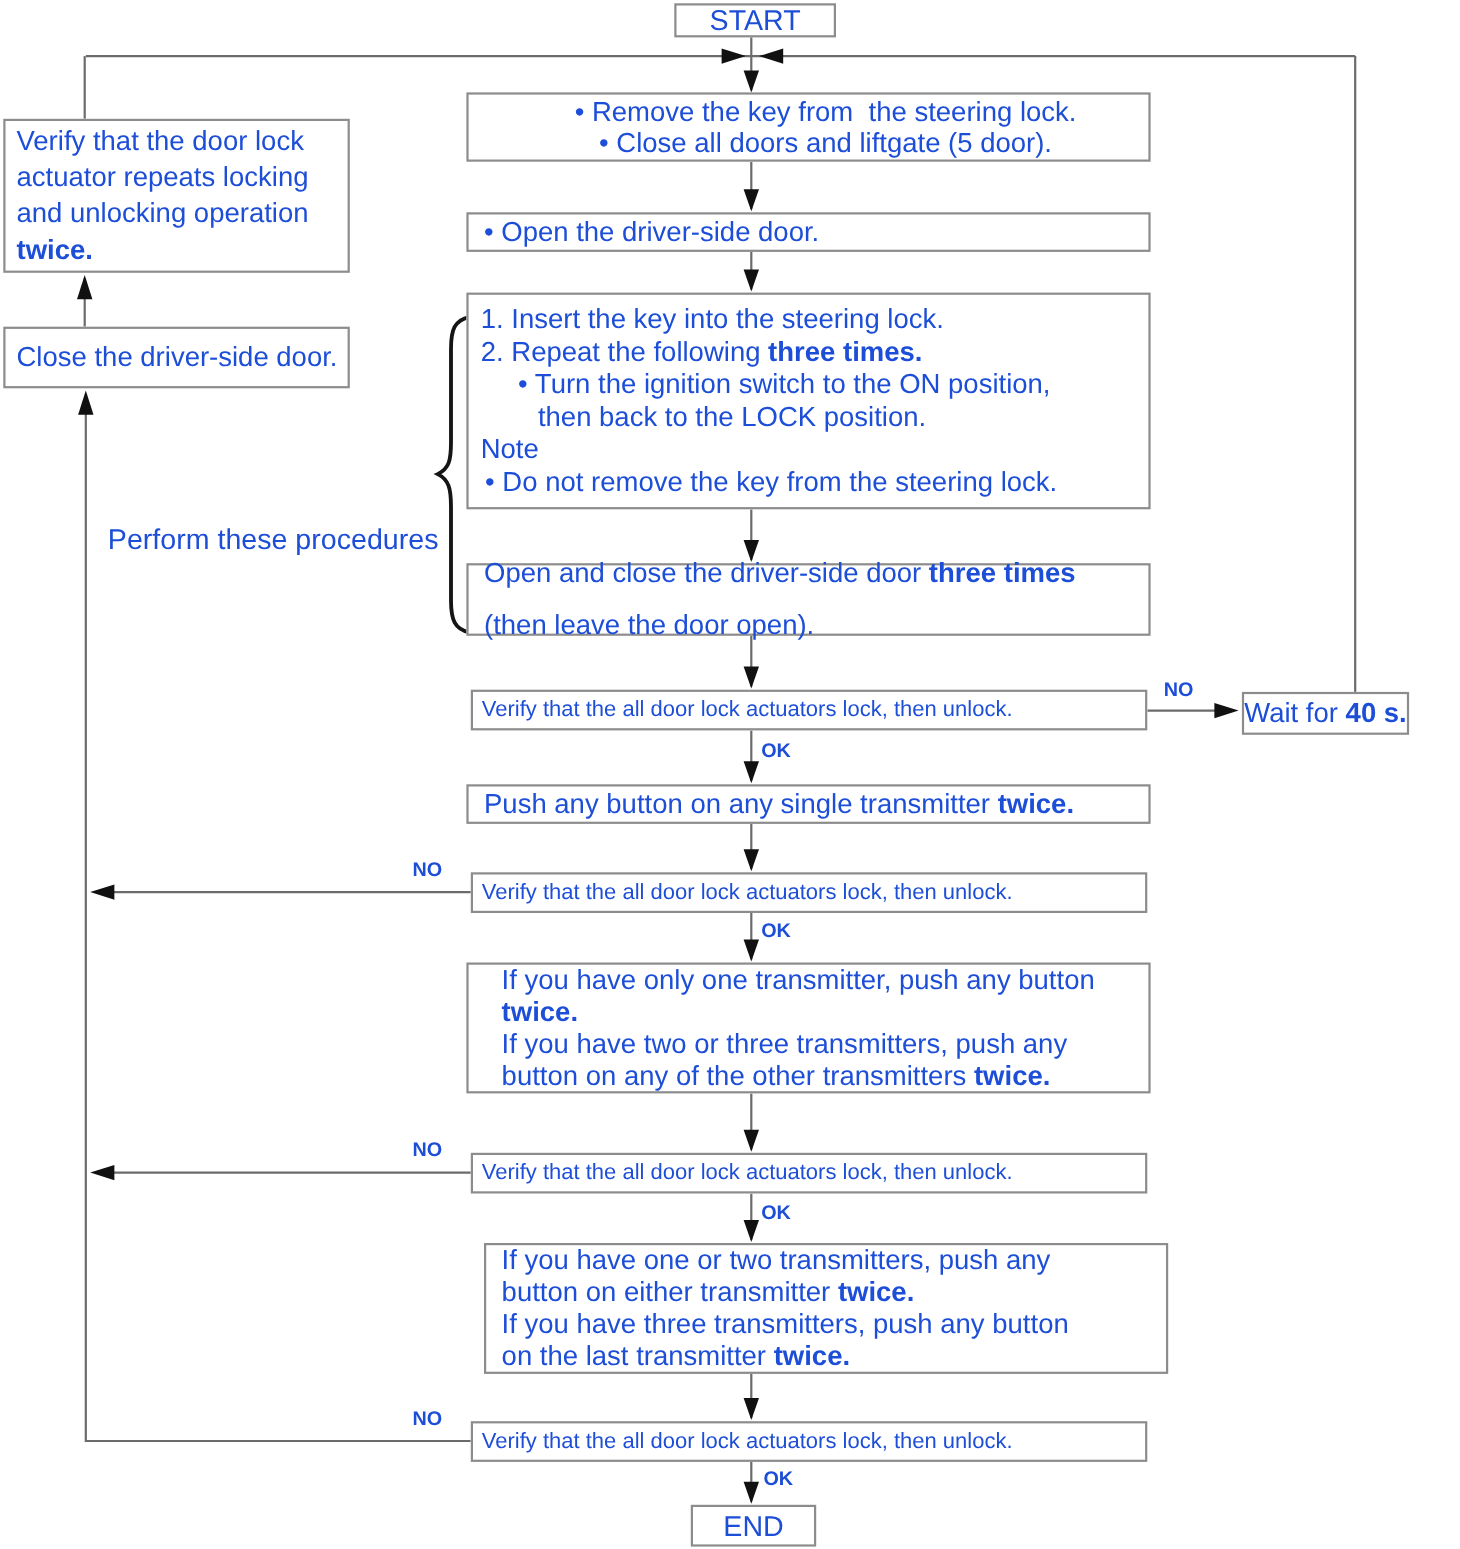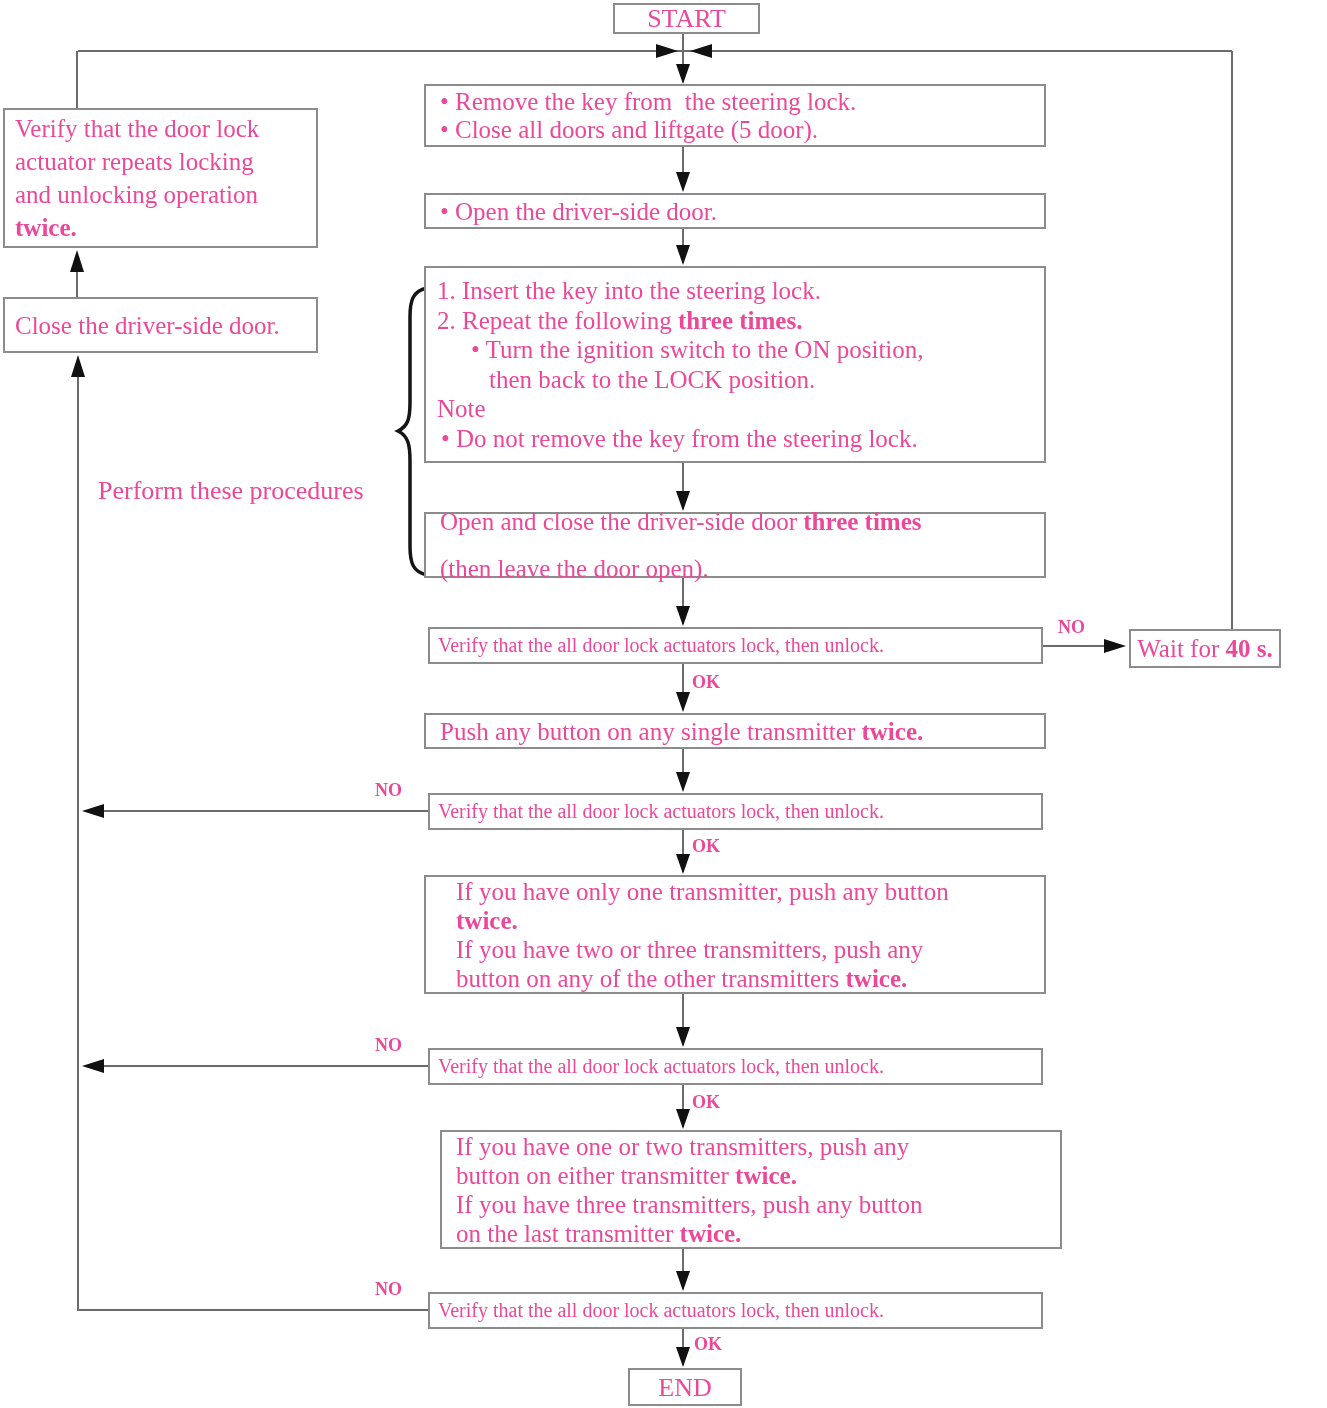--- a/index.html
+++ b/index.html
@@ -1,35 +1,35 @@
 <!DOCTYPE html>
 <html><head>
 <meta charset="utf-8">
 <style>
   html,body{margin:0;padding:0;background:#fff;}
   .canvas{
     position:relative;width:1327px;height:1408px;background:#ffffff;
-    font-family:Liberation Serif, serif;color:#ec4899;overflow:hidden;
+    font-family:Liberation Sans, sans-serif;color:#1d4ed8;overflow:hidden;
   }
   .wires{position:absolute;left:0;top:0;width:1327px;height:1408px;}
   .box{
     position:absolute;background:#fff;border:2px solid #8c8c8c;box-sizing:border-box;
     display:flex;flex-direction:column;justify-content:center;
     font-size:25px;line-height:29px;
   }
   .box .line{white-space:pre;}
   .b{font-weight:bold;}
   .center{align-items:center;text-align:center;}
   .terminal{font-size:26px;}
   .lbl{position:absolute;font-weight:bold;font-size:18px;white-space:pre;}
   .note-text{position:absolute;font-size:26px;line-height:33px;white-space:pre;}
 
   
   #start{left:613px;top:3px;width:147px;height:31px;}
-  #box-prepare{left:424px;top:84px;width:622px;height:63px;padding-left:14px;line-height:28px;}
+  #box-prepare{left:424px;top:84px;width:622px;height:63px;padding-left:31px;line-height:28px;align-items:center;}
   #box-open-door{left:424px;top:193px;width:622px;height:36px;padding-left:14px;}
   #box-key-cycle{left:424px;top:266px;width:622px;height:197px;padding-left:11px;line-height:29.5px;}
   #box-key-cycle .ind1{margin-left:34px;}
   #box-key-cycle .ind2{margin-left:52px;}
   #box-key-cycle .ind3{margin-left:4px;}
   #box-door-cycle{left:424px;top:512px;width:622px;height:66px;padding-left:14px;line-height:31px;gap:16px;}
   .verify{left:428px;width:615px;height:37px;padding-left:8px;font-size:20px;}
   #verify-a{top:627px;}
   #verify-b{top:793px;}
   #verify-c{top:1048px;}

